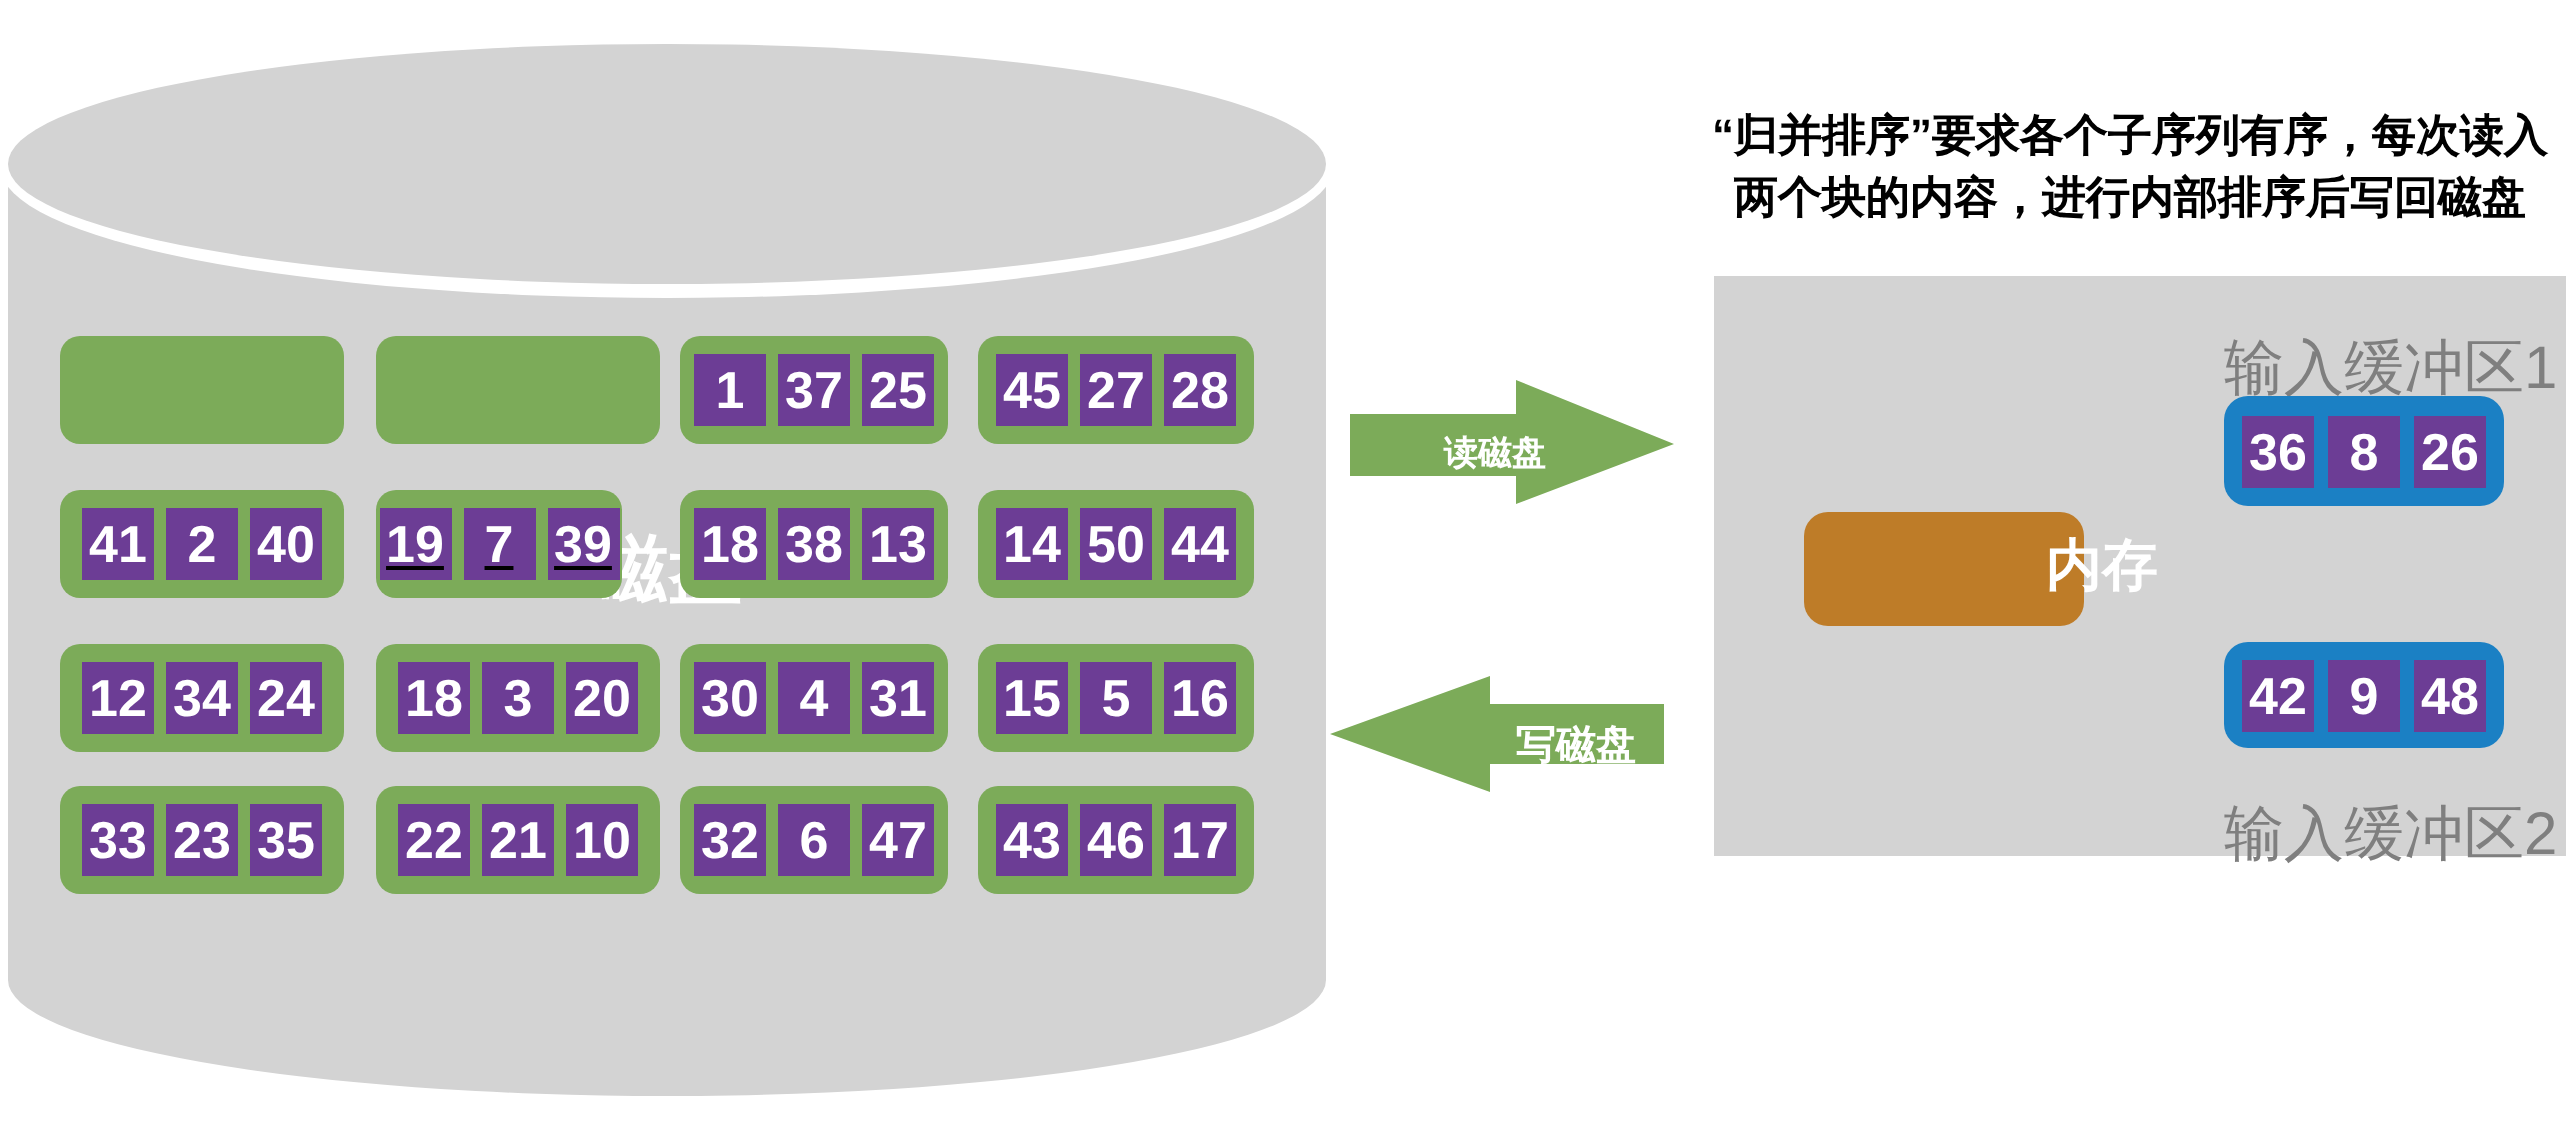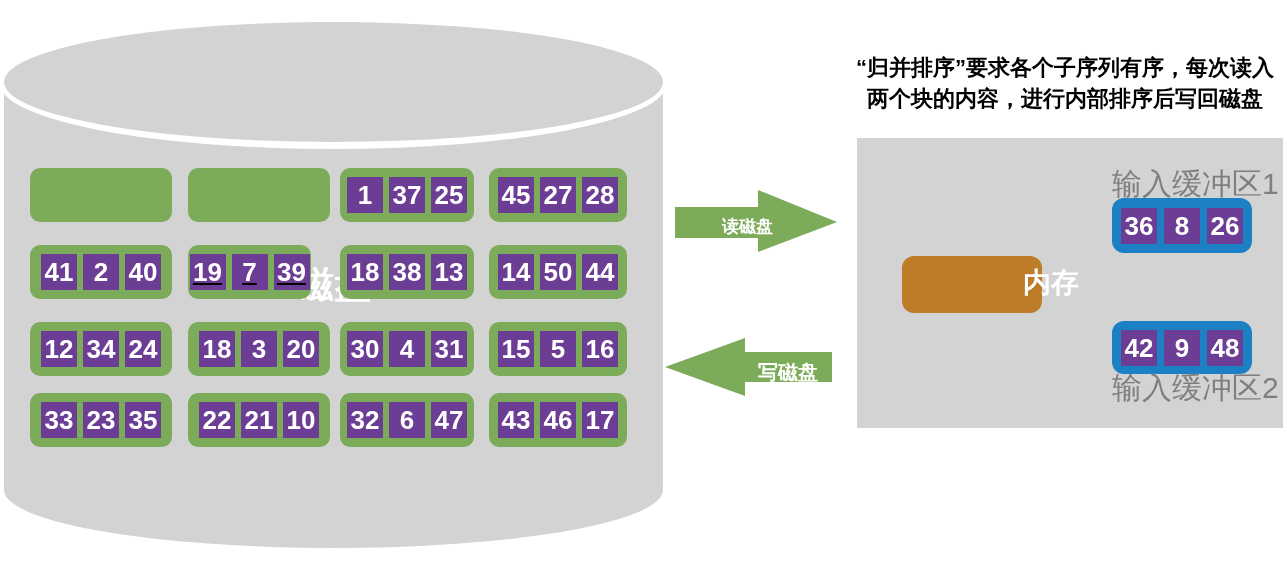--- a/index.html
+++ b/index.html
@@ -51,21 +51,21 @@
   #title{
     position:absolute;left:845px;top:52px;width:440px;z-index:2;
     text-align:center;color:#000000;font-weight:bold;font-size:22px;line-height:31px;
   }
   .buf-label{
     position:absolute;z-index:2;color:var(--label_gray);
     text-align:center;font-size:30px;white-space:nowrap;
   }
   #out-label{left:895px;top:226px;width:154px;}
   #in1-label{left:1112px;top:164px;width:140px;}
-  #in2-label{left:1112px;top:368px;width:140px;}
+  #in2-label{left:1112px;top:397px;width:140px;}
   #mem-label{
     position:absolute;left:1023px;top:264px;z-index:2;
     color:#ffffff;font-weight:bold;font-size:28px;white-space:nowrap;
   }
   .buffer{
     position:absolute;z-index:2;border-radius:12px;
     display:flex;align-items:center;justify-content:center;gap:7px;
   }
   #out-buffer{left:902px;top:256px;width:140px;height:57px;background:var(--orange);}
   #in-buffer-1{left:1112px;top:198px;width:140px;height:55px;background:var(--blue);}

